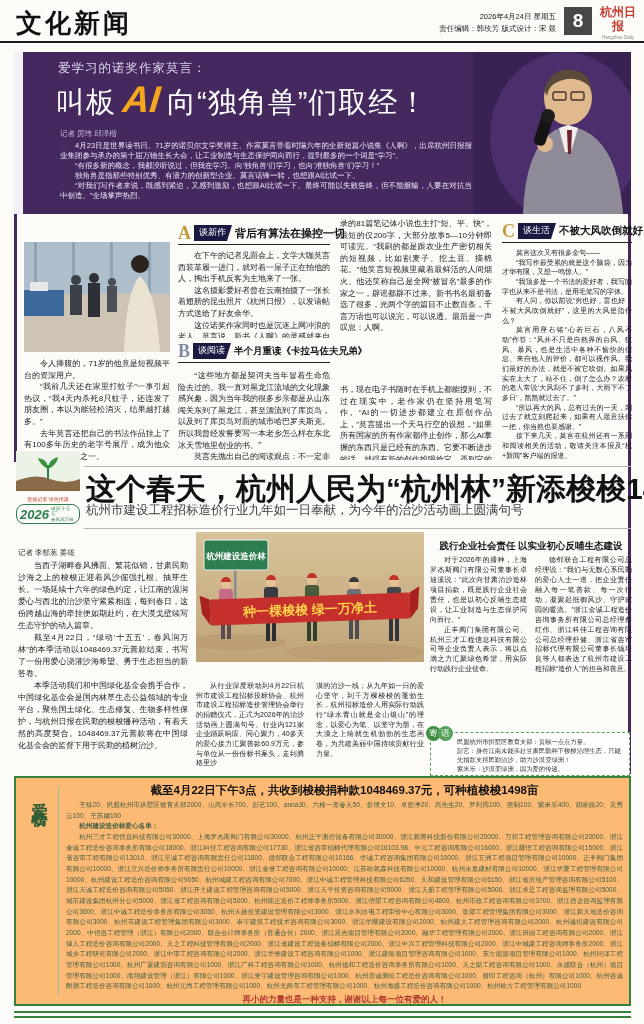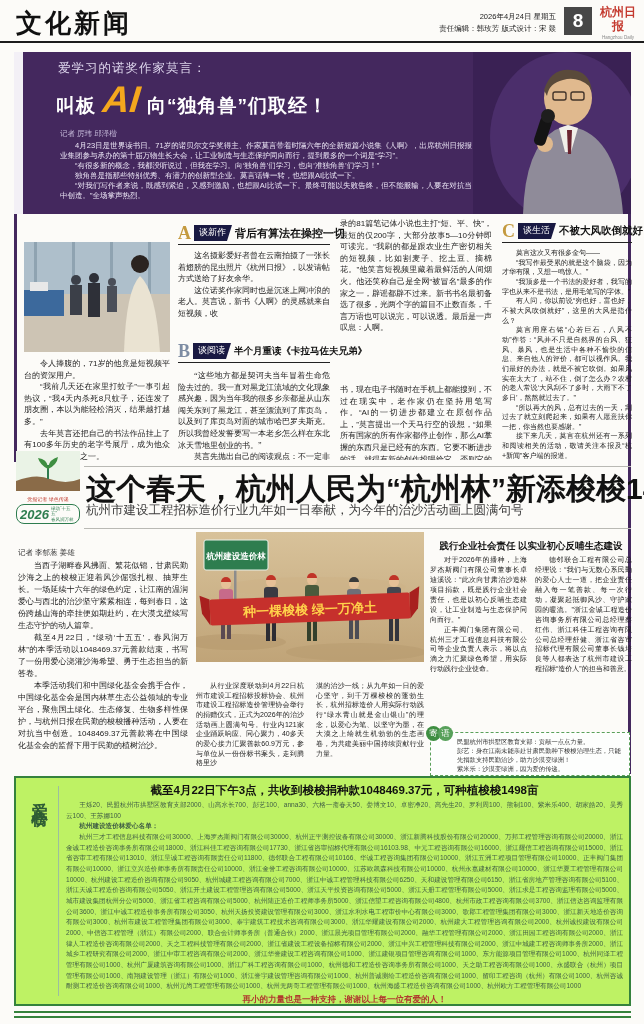--- a/index.html
+++ b/index.html
@@ -12,21 +12,21 @@
   .pagenum{left:564px;top:7px;width:28px;height:28px;background:#474747;color:#fff;font-size:19px;font-weight:bold;display:flex;align-items:center;justify-content:center;}
   .masthead{left:598px;top:6px;width:40px;text-align:center;}
   .masthead .cn{font-family:"Liberation Serif",serif;color:#c43a2f;font-weight:bold;font-size:12px;line-height:1.15;display:block;}
   .masthead .en{font-size:4.5px;color:#888;display:block;margin-top:1px;}
   .hdr-rule{left:0;top:41px;width:644px;height:2px;background:#1c1c1c;}
   
   .hero{left:14px;top:52px;width:617px;height:162px;background:#44285e;}
   .hero-bar{left:0;top:0;width:9px;height:162px;background:#f3f0f6;}
   .kicker{left:44px;top:8px;font-size:12.5px;color:#ddd5ec;letter-spacing:1px;}
   .headline{left:42px;top:27px;display:flex;align-items:baseline;gap:7px;white-space:nowrap;}
-  .hl-w{font-size:19px;font-weight:700;color:#fff;letter-spacing:1px;}
+  .hl-w{font-size:29px;font-weight:400;color:#fff;letter-spacing:1px;}
   .hl-ai{font-size:37px;font-weight:800;font-style:italic;color:#f4a71d;transform:skewX(-6deg);}
   .hero-byline{left:46px;top:77px;font-size:7.5px;color:#c6bada;}
   .hero-paras{left:46px;top:89px;width:412px;height:68px;overflow:hidden;font-size:7.5px;line-height:1.34;color:#ece6f6;}
   .hero-photo{right:0;top:0;width:158px;height:162px;}
   
   .rail{background:#44285e;}
   
   .sec-head{display:flex;align-items:center;gap:3px;border-bottom:1px solid #222;padding-bottom:2px;}
   .sec-letter{font-family:"Liberation Serif",serif;font-size:18px;font-weight:bold;line-height:1;}
   .la{color:#c49a3f;} .lb{color:#7d8ca3;} .lc{color:#c49a3f;}
@@ -47,21 +47,21 @@
   .g-mid-head{left:196px;top:666px;width:228px;text-align:center;font-size:10.5px;font-weight:bold;color:#111;}
   .g-right-head{left:430px;top:540px;width:202px;text-align:center;font-size:9.5px;font-weight:bold;color:#111;white-space:nowrap;}
   .g-right{left:430px;top:555px;width:202px;height:172px;column-count:2;column-gap:8px;font-size:7px;line-height:1.42;color:#222;overflow:hidden;}
   .jiyu{left:430px;top:732px;width:198px;height:42px;border:1px dashed #5aa05a;background:#fdfefd;}
   .jiyu-badge{position:absolute;left:-5px;top:-7px;display:flex;}
   .jy-c{width:15px;height:15px;border-radius:50%;background:#3e8e41;color:#fff;font-size:8.5px;display:flex;align-items:center;justify-content:center;}
   .jy-c+.jy-c{margin-left:-3px;background:#57a05a;}
   .jiyu-lines{padding:4px 6px 2px 26px;font-size:6.3px;line-height:1.45;color:#333;overflow:hidden;height:36px;}
   .jiyu-lines p{margin:0;}
   
-  .lovebox{left:14px;top:776px;width:617px;height:230px;border:2px solid #35823d;background:#bef264;box-sizing:border-box;}
+  .lovebox{left:14px;top:776px;width:617px;height:230px;border:2px solid #35823d;background:#fdba74;box-sizing:border-box;}
   .side-label{left:10px;top:12px;width:26px;text-align:center;}
   .side-cn{writing-mode:vertical-rl;font-size:16px;font-weight:bold;color:#2f5d35;letter-spacing:4px;margin:0 auto;}
   .side-unit{writing-mode:vertical-rl;font-size:6px;color:#2f5d35;margin:6px auto 0;}
   .side-rule{left:42px;top:8px;bottom:8px;width:1px;background:#9cbf9d;}
   .lb-content{left:50px;top:5px;width:557px;}
   .lb-head{text-align:center;font-size:11.5px;font-weight:800;color:#101010;margin:0 0 2px 0;}
   .lb-small{font-size:6.6px;line-height:1.62;color:#3f5d45;}
   .lb-title{font-weight:bold;}
   .lb-foot{text-align:center;font-size:8.5px;font-weight:bold;color:#b0392e;margin-top:2px;}
   .bottom-rule{left:14px;top:1011px;width:617px;height:7px;border-top:2px solid #35823d;border-bottom:2px solid #35823d;box-sizing:border-box;}
@@ -141,20 +141,21 @@
     <p class="t">“我前几天还在家里打蚊子”一事引起热议，“我4天内杀死8只蚊子，还连发了朋友圈，本以为能轻松消灭，结果越打越多。”</p>
     <p class="t">去年莫言还把自己的书法作品挂上了有100多年历史的老字号展厅，成为他众多跨界行为轨迹之一。</p>
   </div>
 
   <div class="abs sec-head" style="left:178px;top:224px;width:152px;">
     <span class="sec-letter la">A</span>
     <span class="sec-tag">谈新作</span>
     <span class="sec-title" style="font-size:11px;">背后有算法在操控一切</span>
   </div>
   <div class="abs body8" style="left:178px;top:250px;width:152px;height:88px;">
+    <p class="t">在下午的记者见面会上，文学大咖莫言西装革履一进门，就对着一屋子正在拍他的人，掏出手机反客为主地来了一张。</p>
     <p class="t">这名摄影爱好者曾在云南拍摄了一张长着翅膀的昆虫照片《杭州日报》，以发请帖方式送给了好友余华。</p>
     <p class="t">这位诺奖作家同时也是沉迷上网冲浪的老人。莫言说，新书《人啊》的灵感就来自短视频，收</p>
   </div>
 
   <div class="abs sec-head" style="left:178px;top:342px;width:152px;">
     <span class="sec-letter lb">B</span>
     <span class="sec-tag">谈阅读</span>
     <span class="sec-title" style="font-size:9.5px;">半个月重读《卡拉马佐夫兄弟》</span>
   </div>
   <div class="abs body8" style="left:178px;top:370px;width:152px;height:90px;font-family:Liberation Serif, serif;">
@@ -202,21 +203,21 @@
     </div>
   </div>
   <div class="abs g-head">这个春天，杭州人民为“杭州林”新添梭梭1498亩！</div>
   <div class="abs g-sub">杭州市建设工程招标造价行业九年如一日奉献，为今年的治沙活动画上圆满句号</div>
   <div class="abs gline" style="left:84px;top:528px;width:547px;"></div>
   <div class="abs g-byline">记者 李郁葱 姜雄</div>
 
   <div class="abs" style="left:18px;top:560px;width:170px;height:208px;overflow:hidden;font-size:8px;line-height:1.5;color:#222;">
     <p class="t">当西子湖畔春风拂面、繁花似锦，甘肃民勤沙海之上的梭梭正迎着风沙倔强扎根、抽芽生长。一场延续十六年的绿色约定，让江南的温润爱心与西北的治沙坚守紧紧相连，每到春日，这份跨越山海的牵挂便如期赴约，在大漠戈壁续写生态守护的动人篇章。</p>
     <p class="t">截至4月22日，“绿动‘十五五’，春风润万林”的本季活动以1048469.37元善款结束，书写了一份用爱心浇灌沙海希望、勇于生态担当的新答卷。</p>
-    <p class="t">本季活动我们和中国绿化基金会携手合作，中国绿化基金会是国内林草生态公益领域的专业平台，聚焦国土绿化、生态修复、生物多样性保护，与杭州日报在民勤的梭梭播种活动，人要在对抗当中创造。1048469.37元善款将在中国绿化基金会的监督下用于民勤的植树治沙。</p>
+    <p class="t">本季活动我们和中国绿化基金会携手合作，中国绿化基金会是国内林草生态公益领域的专业平台，聚焦国土绿化、生态修复、生物多样性保护，与杭州日报在民勤的梭梭播种活动，有着天然的高度契合。1048469.37元善款将在中国绿化基金会的监督下用于民勤的植树治沙。</p>
   </div>
 
   <svg class="abs" style="left:196px;top:532px;" width="228" height="130" viewBox="0 0 228 130">
     <defs>
       <linearGradient id="sand" x1="0" y1="0" x2="0" y2="1">
         <stop offset="0" stop-color="#d8c29a"></stop>
           <stop offset="1" stop-color="#c0a478"></stop>
       </linearGradient>
     </defs>
     <rect width="228" height="130" fill="url(#sand)"></rect>

